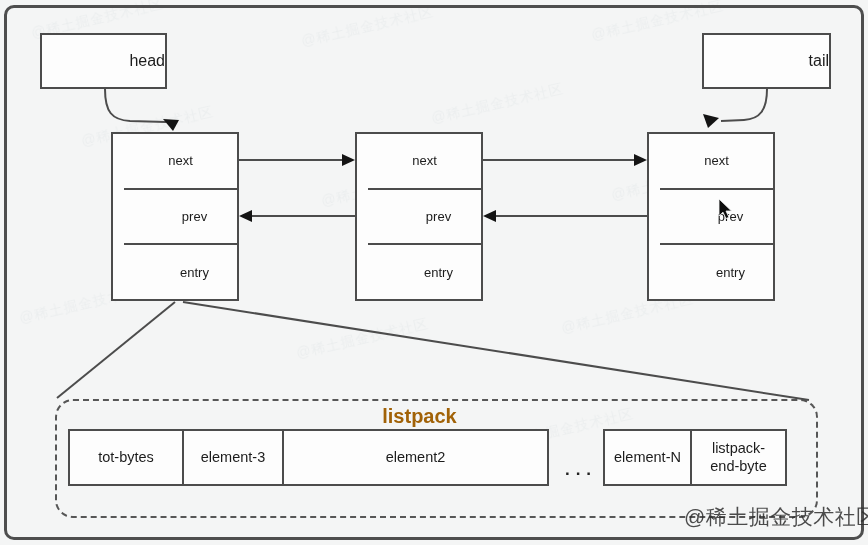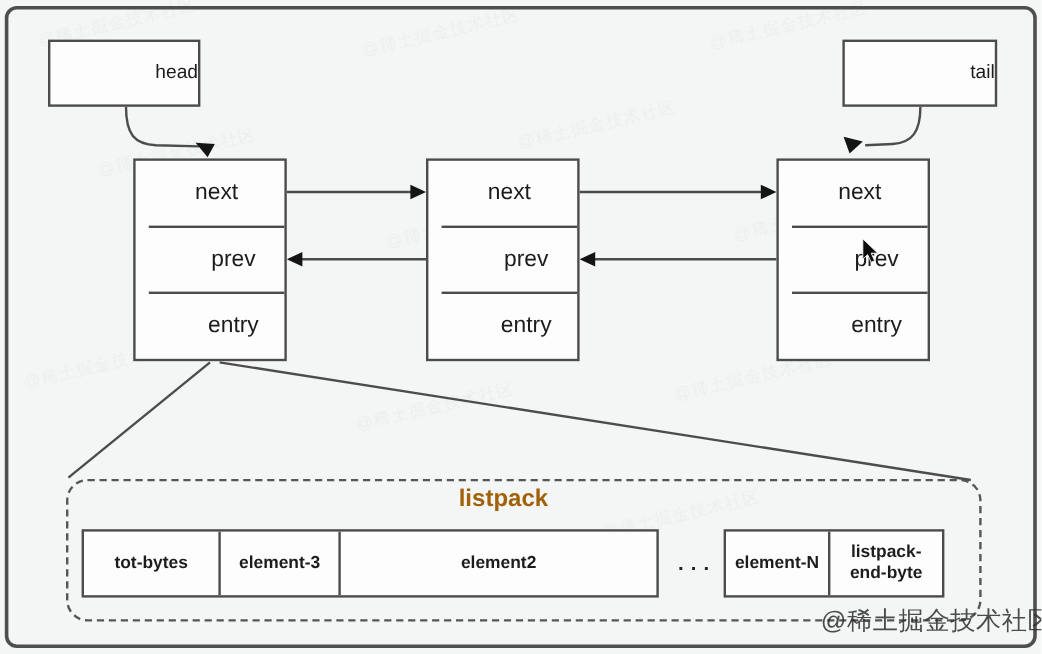--- a/index.html
+++ b/index.html
@@ -32,37 +32,37 @@
     display:flex;align-items:center;justify-content:flex-end;
     font-size:16px;color:var(--ink);z-index:2;
   }
   .node{
     position:absolute;top:132px;width:128px;height:169px;
     border:2px solid var(--line);background:var(--fill);
     display:flex;flex-direction:column;z-index:2;
   }
   .nrow{
     flex:1;display:flex;align-items:center;justify-content:center;
-    font-size:19px;color:var(--ink);margin-left:11px;
+    font-size:13px;color:var(--ink);margin-left:11px;
   }
   .nrow + .nrow{border-top:2px solid var(--line);padding-left:28px;}
   
   .lp{
     position:absolute;left:55px;top:399px;width:763px;height:119px;
     border:2px dashed #565656;border-radius:18px;background:transparent;
     z-index:2;
   }
   .lp-title{
     position:absolute;left:0;right:0;top:4px;text-align:center;
     transform:translateX(-17px);
     font-size:20px;font-weight:600;color:#a16207;
   }
   .cellgroup{
-    position:absolute;top:441px;height:57px;border:2px solid var(--line);
-    background:var(--fill);display:flex;z-index:3;font-weight:bold;
+    position:absolute;top:429px;height:57px;border:2px solid var(--line);
+    background:var(--fill);display:flex;z-index:3;
   }
   .cell{
     display:flex;align-items:center;justify-content:center;
     font-size:14.5px;color:var(--ink);text-align:center;line-height:1.2;
   }
   .cell + .cell{border-left:2px solid var(--line);}
   .dots{
     position:absolute;left:552px;top:441px;width:52px;height:57px;
     display:flex;align-items:center;justify-content:center;
     font-size:17px;font-weight:700;letter-spacing:6px;color:#222;z-index:3;

